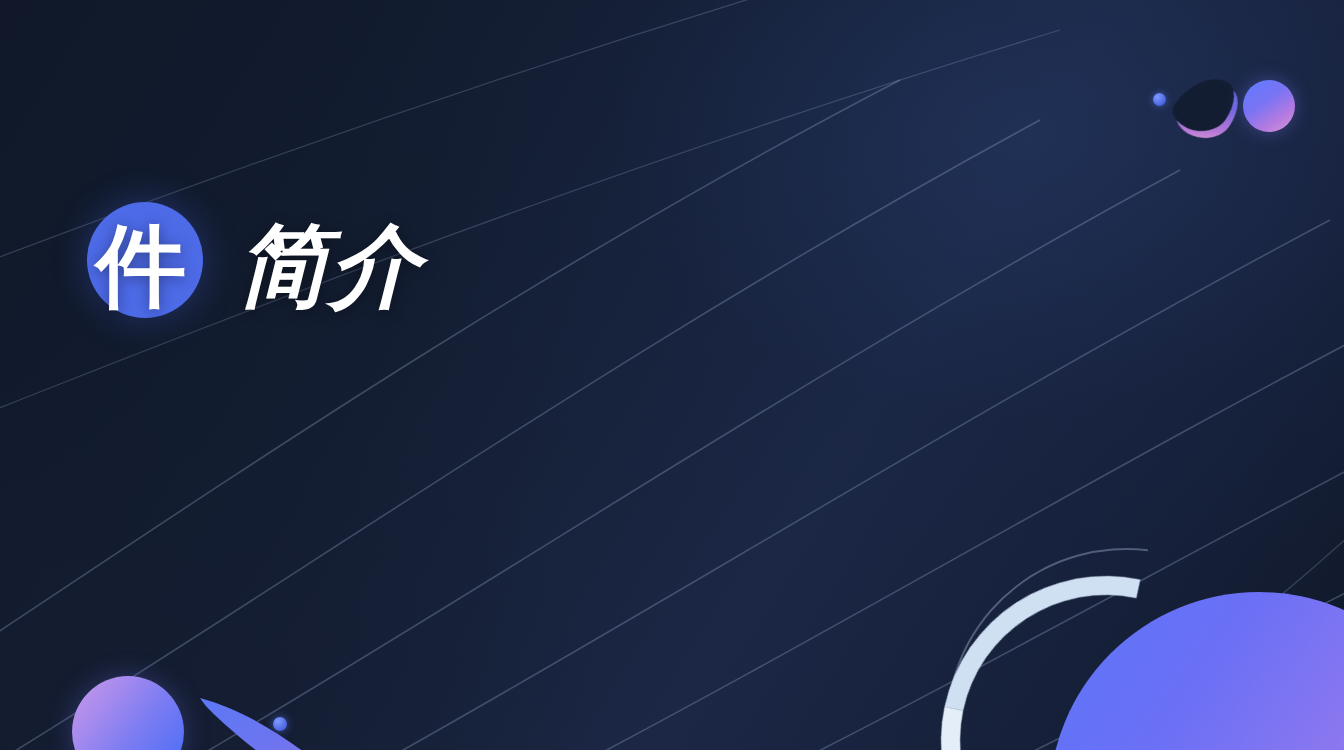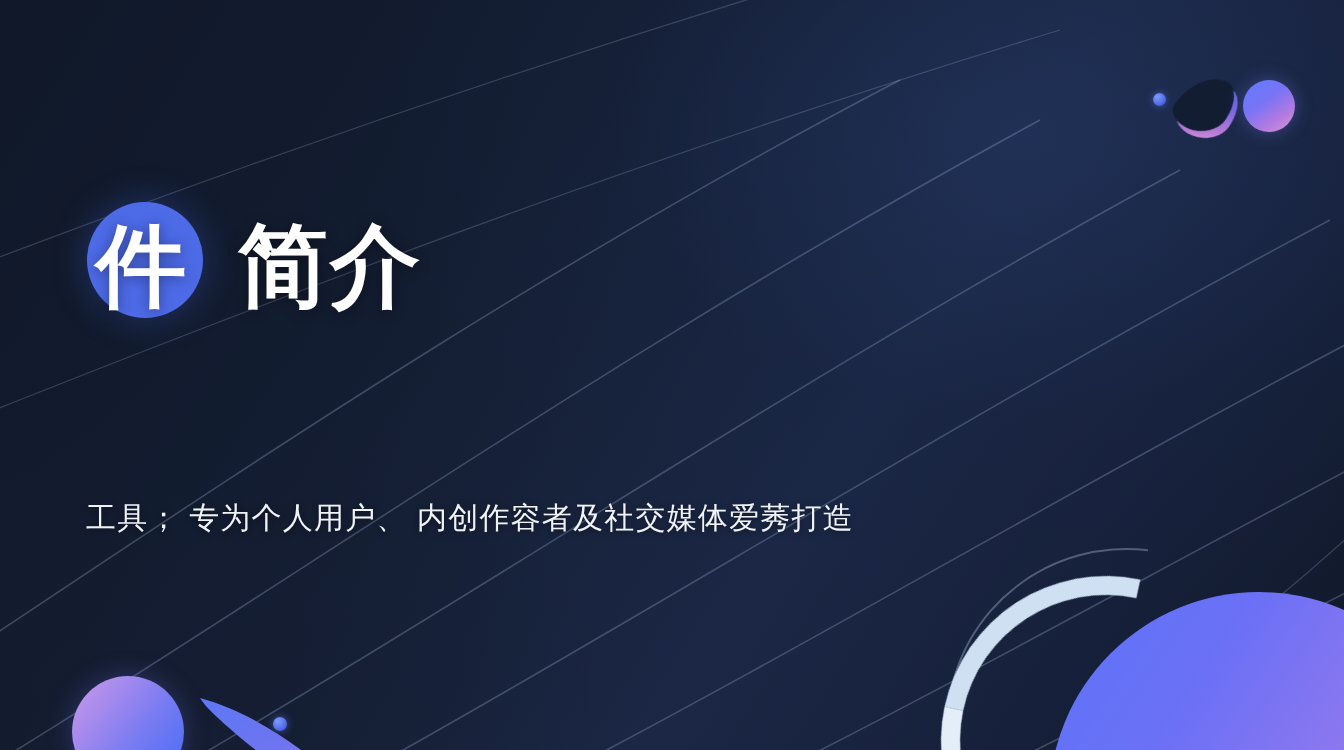--- a/index.html
+++ b/index.html
@@ -154,21 +154,21 @@
     line-height:1;
     font-weight:bold;
     color:#ffffff;
     letter-spacing:2px;
     text-shadow:0 2px 14px rgba(0,0,0,0.38);
     white-space:pre;
     display:flex;
     align-items:center;
   }
   .title-char-1{ margin-left:10px; }
-  .title-rest{ margin-left:50px; }
+  .title-rest{ margin-left:50px;font-style:italic; }
 
   .body-text{
     margin-top:22px;
     width:1185px;
     font-size:30px;
     line-height:64px;
     color:#eff2f7;
     letter-spacing:1.2px;
     text-shadow:0 1px 6px rgba(0,0,0,0.45);
     white-space:pre-wrap;
@@ -222,17 +222,16 @@
 
     <div class="title-row">
       <div class="title-badge"></div>
       <div class="title-text">
         <span class="title-char-1">件</span>
         <span class="title-rest">简介</span>
       </div>
     </div>
 
     <div class="body-text">
-      <div>工具； 专为个人用户、 内创作容者及社交媒体爱莠打造</div>
     </div>
 
   </div>
 </div>
 
 </body></html>

